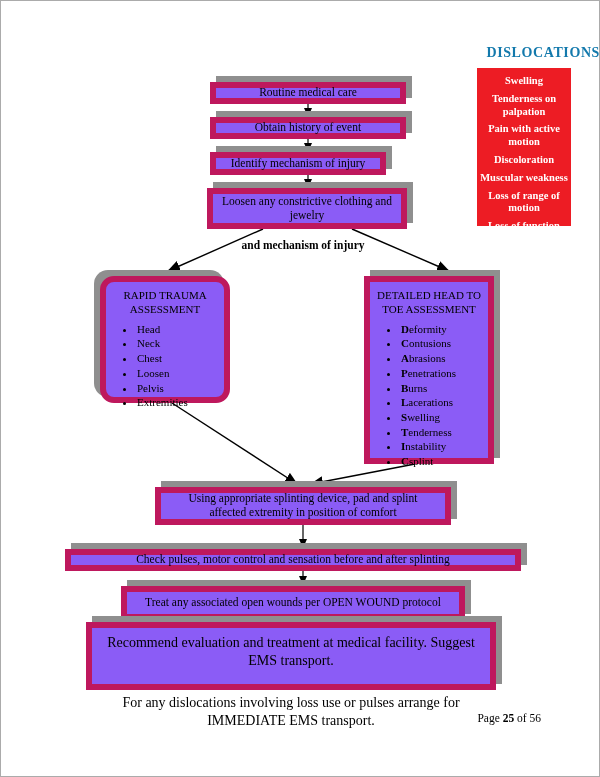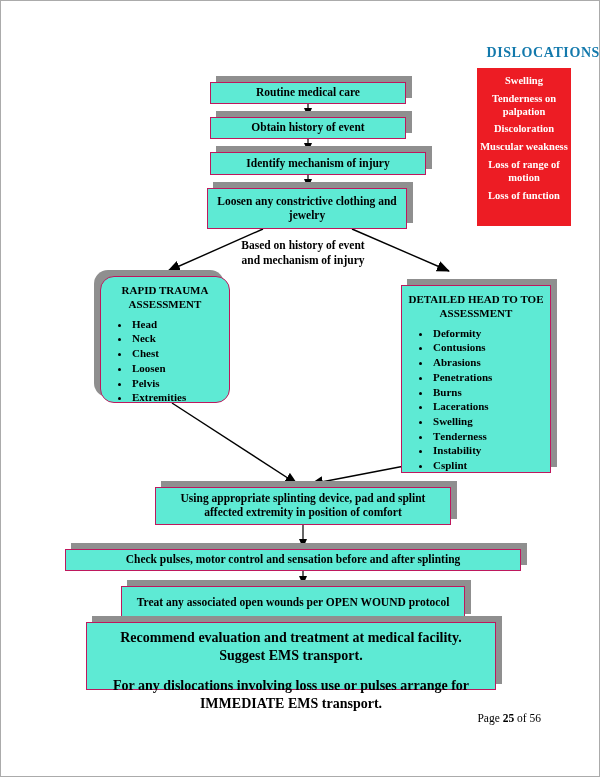--- a/index.html
+++ b/index.html
@@ -28,58 +28,58 @@
     position: absolute; left: 477px; top: 68px; width: 94px; height: 158px;
     background: var(--alert-red, #ED1C24);
     color: #fff; font-weight: bold; font-size: 10.5px; line-height: 1.22;
     text-align: center; padding: 7px 3px;
     z-index: 2;
   }
   .alert-item + .alert-item { margin-top: 5px; }
   .connectors { position: absolute; left: 0; top: 0; z-index: 1; }
   .box {
     position: absolute; z-index: 2;
-    background: #5eead4; border: 1px solid #be185d;
+    background: #8b5cf6; border: 6px solid #be185d;
     box-shadow: 6px -6px 0 0 var(--shadow-gray, #8f8f8f);
     font-size: 11.5px;
-    font-weight: bold;
   }
   .shadow-left { box-shadow: -6px -6px 0 0 var(--shadow-gray, #8f8f8f); }
   .step {
     display: flex; flex-direction: column;
     align-items: center; justify-content: center;
     text-align: center; line-height: 1.2;
   }
   .branch-note {
     position: absolute; left: 205px; top: 238px; width: 196px;
     text-align: center; font-weight: bold; font-size: 11.5px; line-height: 1.3;
     z-index: 2;
   }
   .assess { padding: 6px 4px 4px; }
   .assess-title { text-align: center; font-size: 11px; line-height: 1.3; }
   .assess-list { margin: 5px 0 0 26px; font-size: 11px; line-height: 1.34; list-style: disc; }
   .assess-list li { padding-left: 1px; }
   .transport { padding: 6px 9px; text-align: center; line-height: 1.26; }
-  .transport p + p { margin-top: 13px; }
+  .transport p + p { margin-top: 25px; }
   .footer {
     position: absolute; top: 712px; left: 0; width: 541px;
     text-align: right; font-size: 11.5px; z-index: 2;
   }
   .footer b { font-weight: bold; }
 </style>
 </head>
 <body>
 
 <div class="page-frame"></div>
 
 <h1 class="doc-title">DISLOCATIONS</h1>
 
 <div class="alert-box">
   <div class="alert-item">Swelling</div>
   <div class="alert-item">Tenderness on palpation</div>
+  <div class="alert-item">Pain with active motion</div>
   <div class="alert-item">Discoloration</div>
   <div class="alert-item">Muscular weakness</div>
   <div class="alert-item">Loss of range of motion</div>
   <div class="alert-item">Loss of function</div>
 </div>
 
 <svg class="connectors" width="600" height="777" viewBox="0 0 600 777">
   <defs>
     <marker id="arrow-big" markerUnits="userSpaceOnUse" markerWidth="13" markerHeight="11" refX="12" refY="5.5" orient="auto">
       <path d="M0,0 L13,5.5 L0,11 Z" fill="#000"></path>
@@ -97,45 +97,44 @@
   <line x1="415" y1="464" x2="311" y2="484" stroke="#000" stroke-width="1.4" marker-end="url(#arrow-big)"></line>
   <line x1="303" y1="525" x2="303" y2="547" stroke="#000" stroke-width="1.2" marker-end="url(#arrow-small)"></line>
   <line x1="303" y1="571" x2="303" y2="584" stroke="#000" stroke-width="1.2" marker-end="url(#arrow-small)"></line>
   <line x1="303" y1="608" x2="303" y2="620" stroke="#000" stroke-width="1.2" marker-end="url(#arrow-small)"></line>
 </svg>
 
 <div class="box step" style="left:210px; top:82px; width:196px; height:22px;">Routine medical care</div>
 
 <div class="box step" style="left:210px; top:117px; width:196px; height:22px;">Obtain history of event</div>
 
-<div class="box step" style="left:210px; top:152px; width:216px; height:23px;">Identify mechanism of injury</div>
+<div class="box step" style="left:210px; top:152px; width:176px; height:23px;">Identify mechanism of injury</div>
 
 <div class="box step" style="left:207px; top:188px; width:200px; height:41px;">
   <div>Loosen any constrictive clothing and</div>
   <div>jewelry</div>
 </div>
 
 <div class="branch-note">
-  <div>Based on history of event</div>
   <div>and mechanism of injury</div>
 </div>
 
 <div class="box assess shadow-left" style="left:100px; top:276px; width:130px; height:127px;border-radius:14px;">
   <div class="assess-title">RAPID TRAUMA ASSESSMENT</div>
   <ul class="assess-list">
     <li>Head</li>
     <li>Neck</li>
     <li>Chest</li>
     <li>Loosen</li>
     <li>Pelvis</li>
     <li>Extremities</li>
   </ul>
 </div>
 
-<div class="box assess" style="left:401px; top:276px; width:150px; height:188px;margin-top:9px;">
+<div class="box assess" style="left:364px; top:276px; width:130px; height:188px;">
   <div class="assess-title">DETAILED HEAD TO TOE ASSESSMENT</div>
   <ul class="assess-list">
     <li><b>D</b><span>eformity</span></li>
     <li><b>C</b><span>ontusions</span></li>
     <li><b>A</b><span>brasions</span></li>
     <li><b>P</b><span>enetrations</span></li>
     <li><b>B</b><span>urns</span></li>
     <li><b>L</b><span>acerations</span></li>
     <li><b>S</b><span>welling</span></li>
     <li><b>T</b><span>enderness</span></li>

